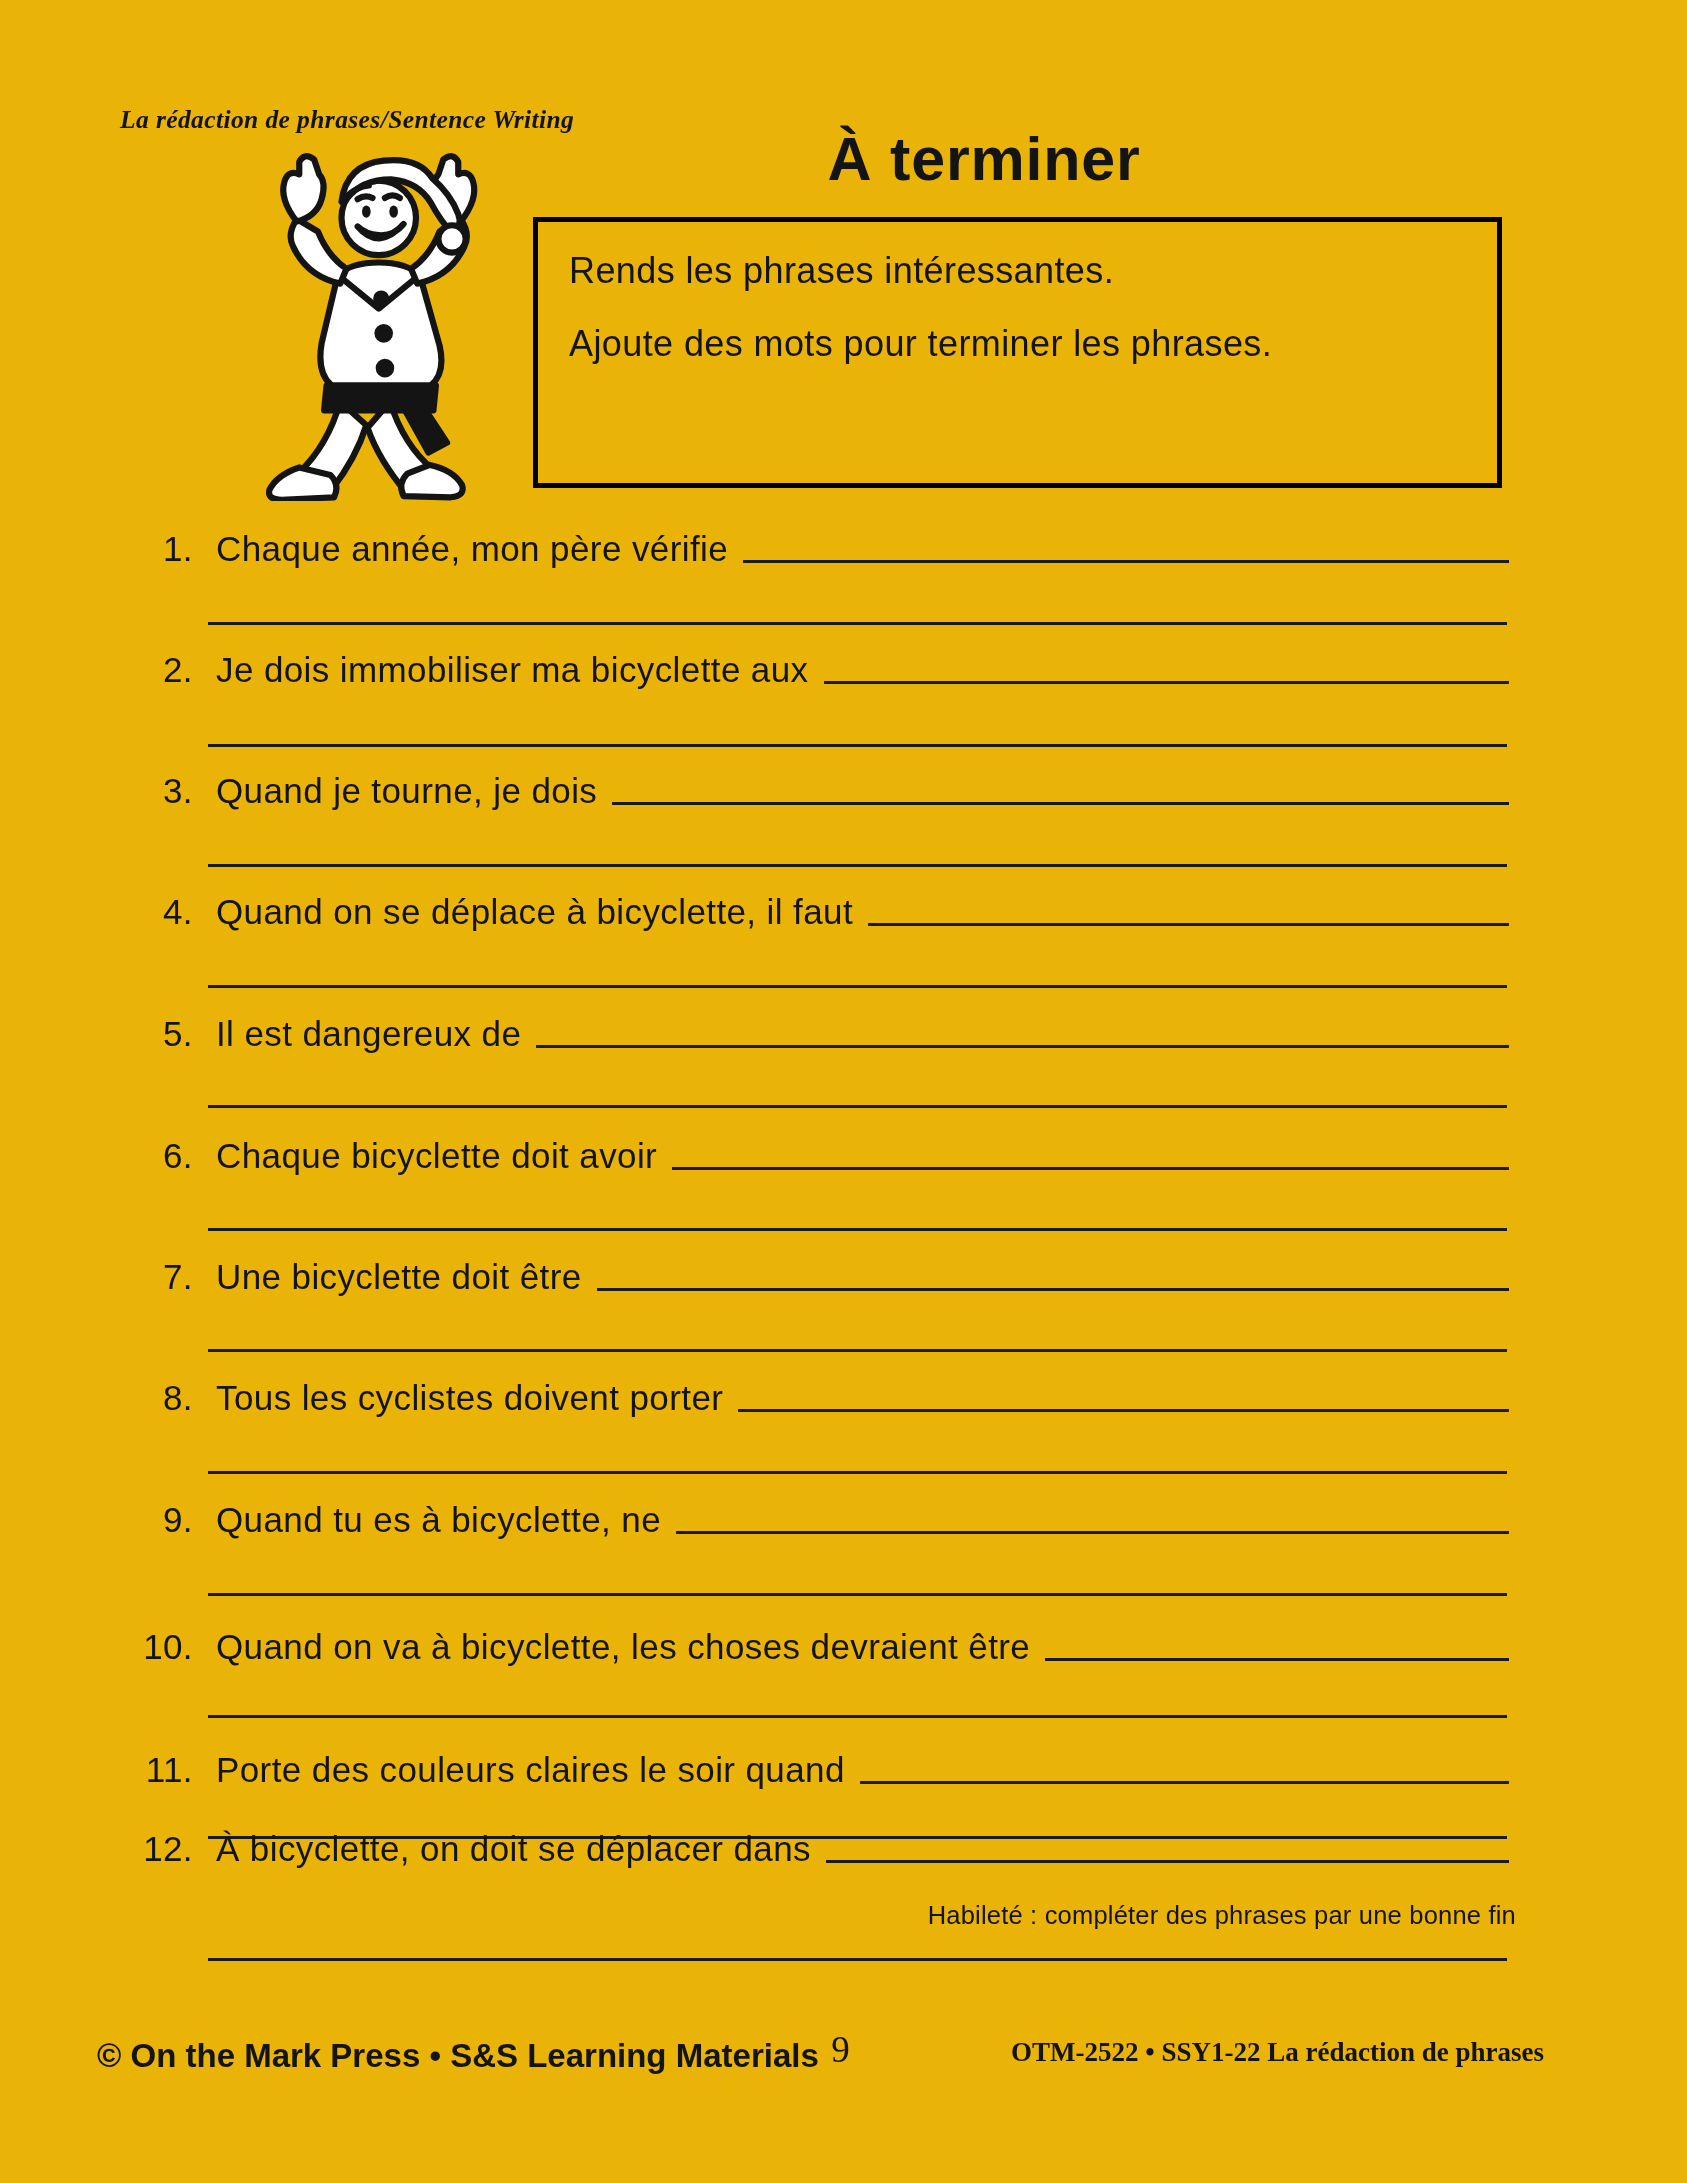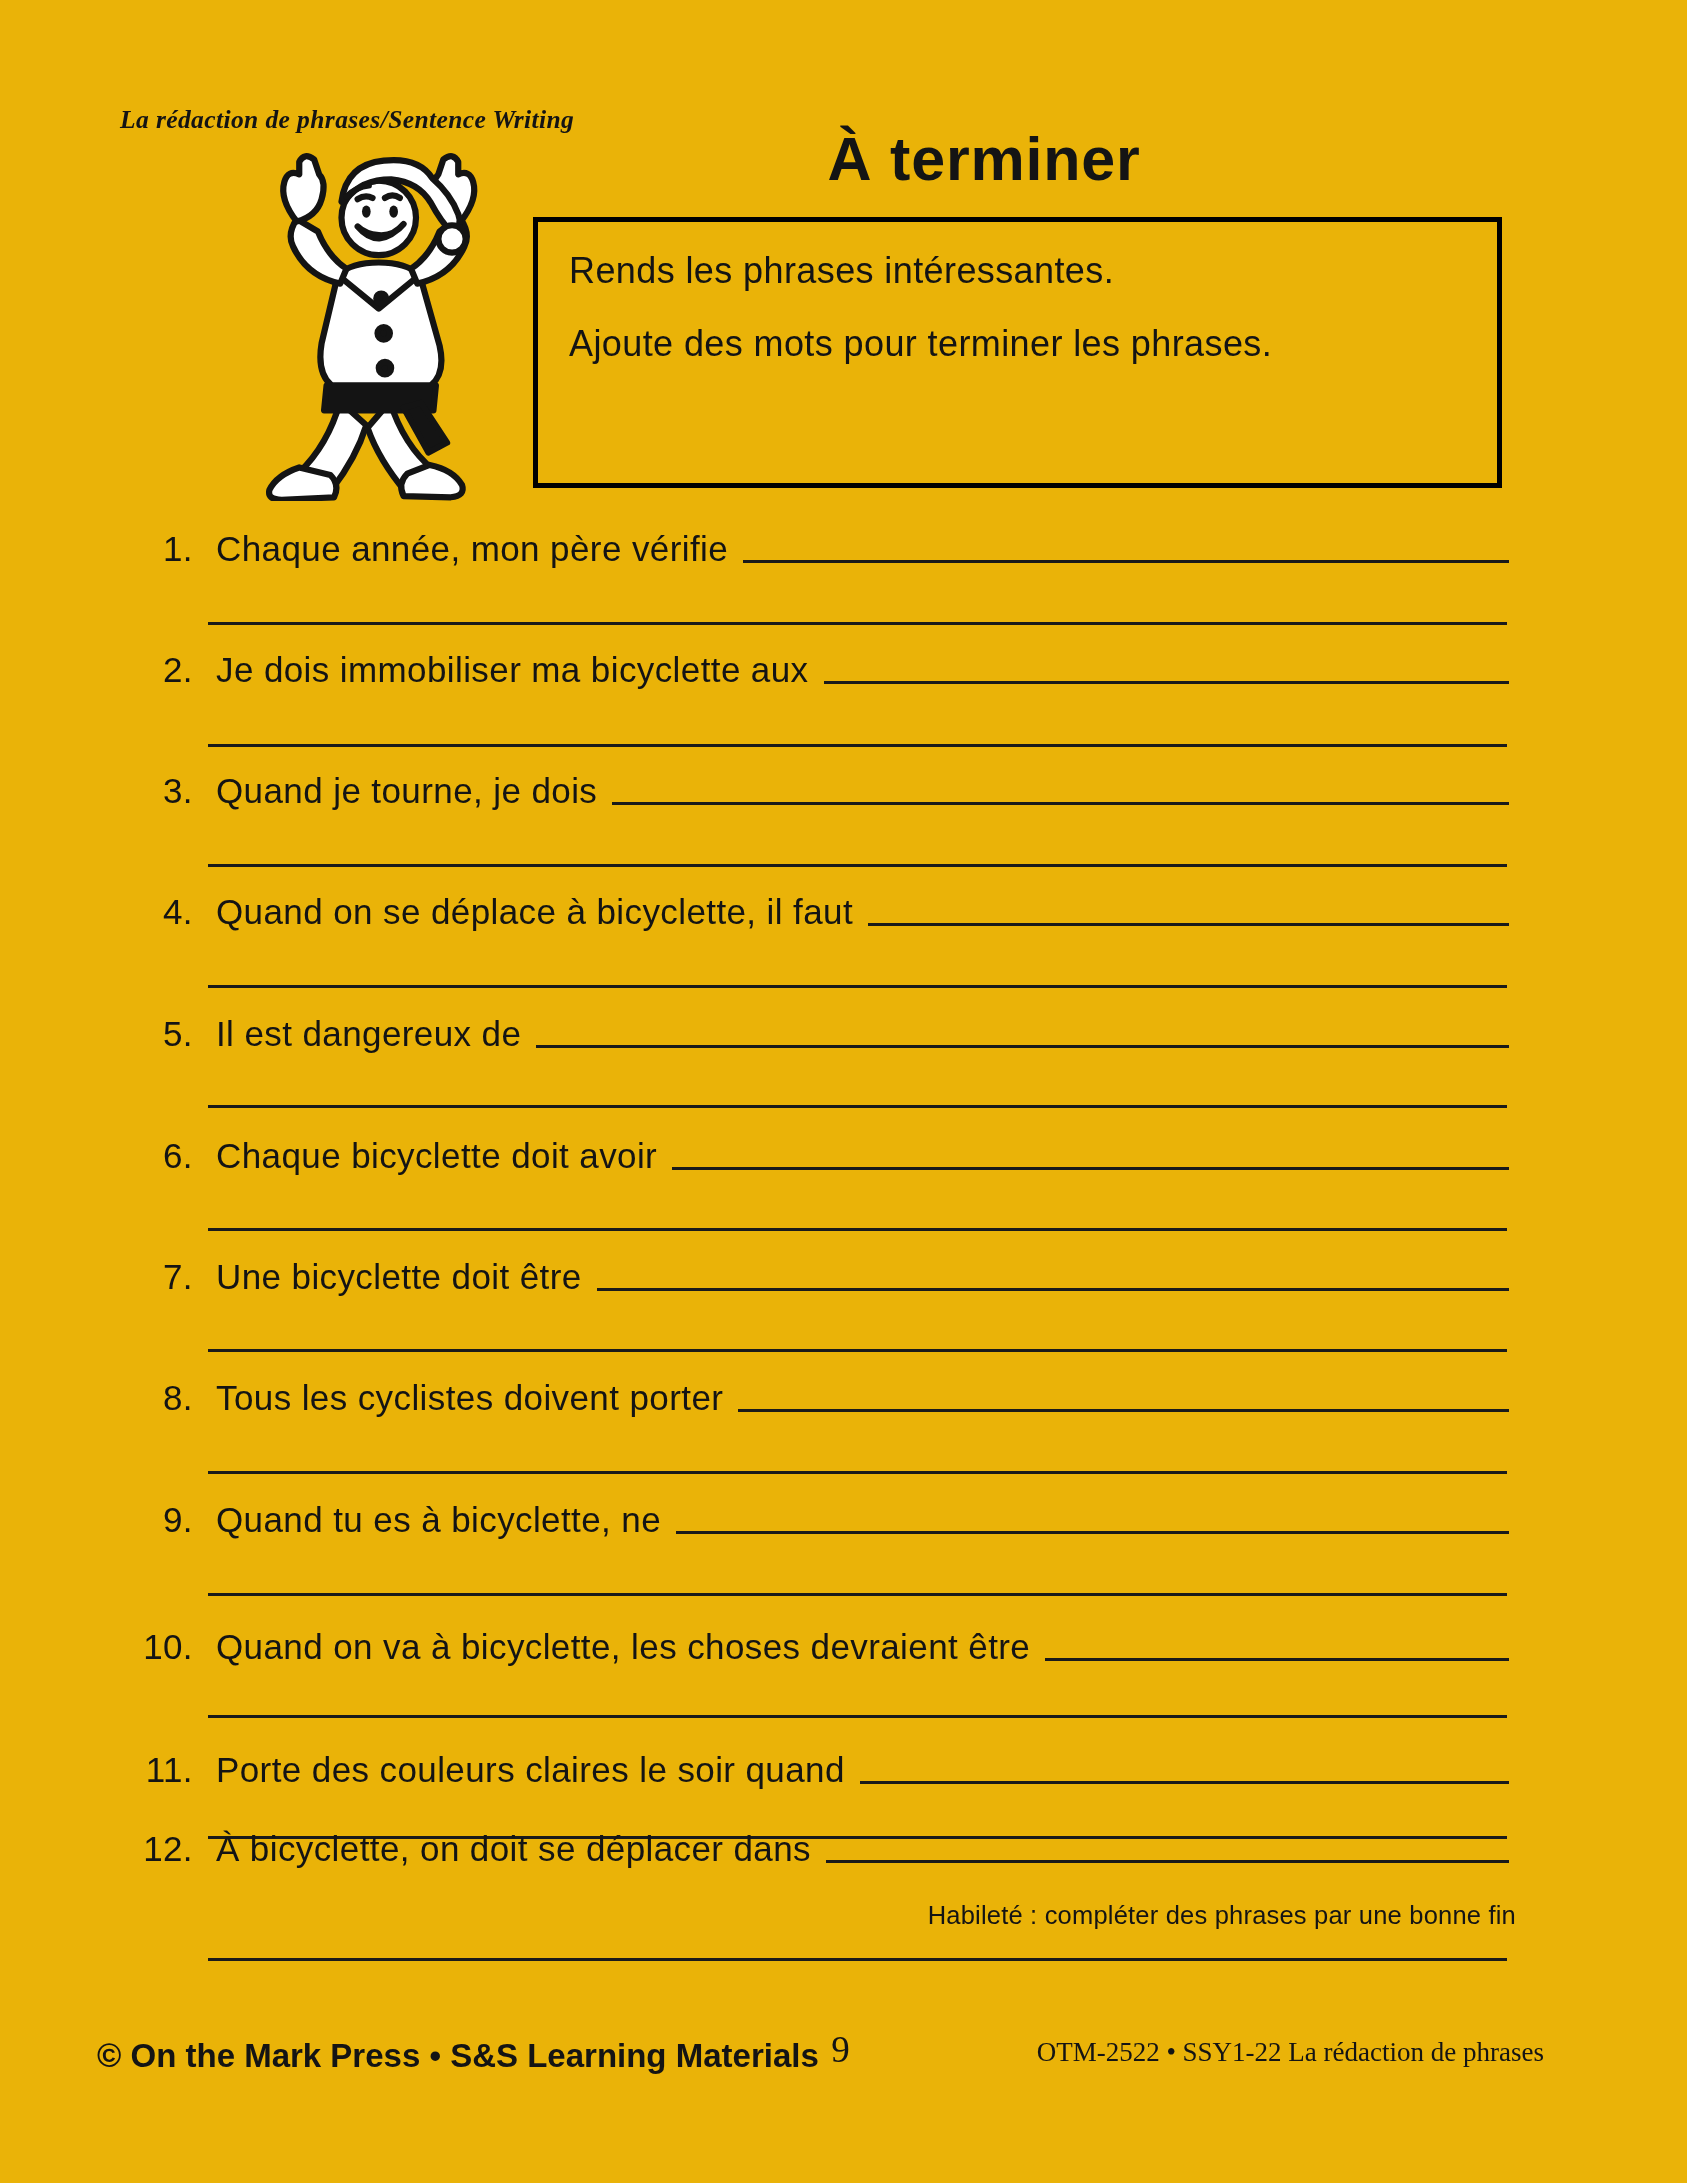--- a/index.html
+++ b/index.html
@@ -20,21 +20,21 @@
   .txt{white-space:nowrap;}
   .fill{flex:1;min-width:49px;border-bottom:3.3px solid #1a1a1a;margin:0 0 5px 15px;}
   .cont{position:absolute;left:208px;width:1299px;height:0;border-top:3.3px solid #1a1a1a;}
   .skill{position:absolute;top:1890px;left:824px;width:692px;text-align:right;
          font-size:25.5px;letter-spacing:0.2px;margin-top:11px;}
   .copyright{position:absolute;top:2037px;left:97px;
              font-family:Liberation Sans, sans-serif;font-weight:bold;font-size:33px;}
   .pageno{position:absolute;top:2028px;left:791px;width:99px;text-align:center;
           font-family:"Liberation Serif",serif;font-size:37px;}
   .code{position:absolute;top:2037px;right:143px;
-        font-family:"Liberation Serif",serif;font-weight:normal;font-size:27px;}
+        font-family:"Liberation Serif",serif;font-weight:bold;font-size:27px;}
 </style>
 </head>
 <body>
 
 <div class="page">
 
   <div class="hdr">La rédaction de phrases/Sentence Writing</div>
 
   <div class="title">À terminer</div>
 

